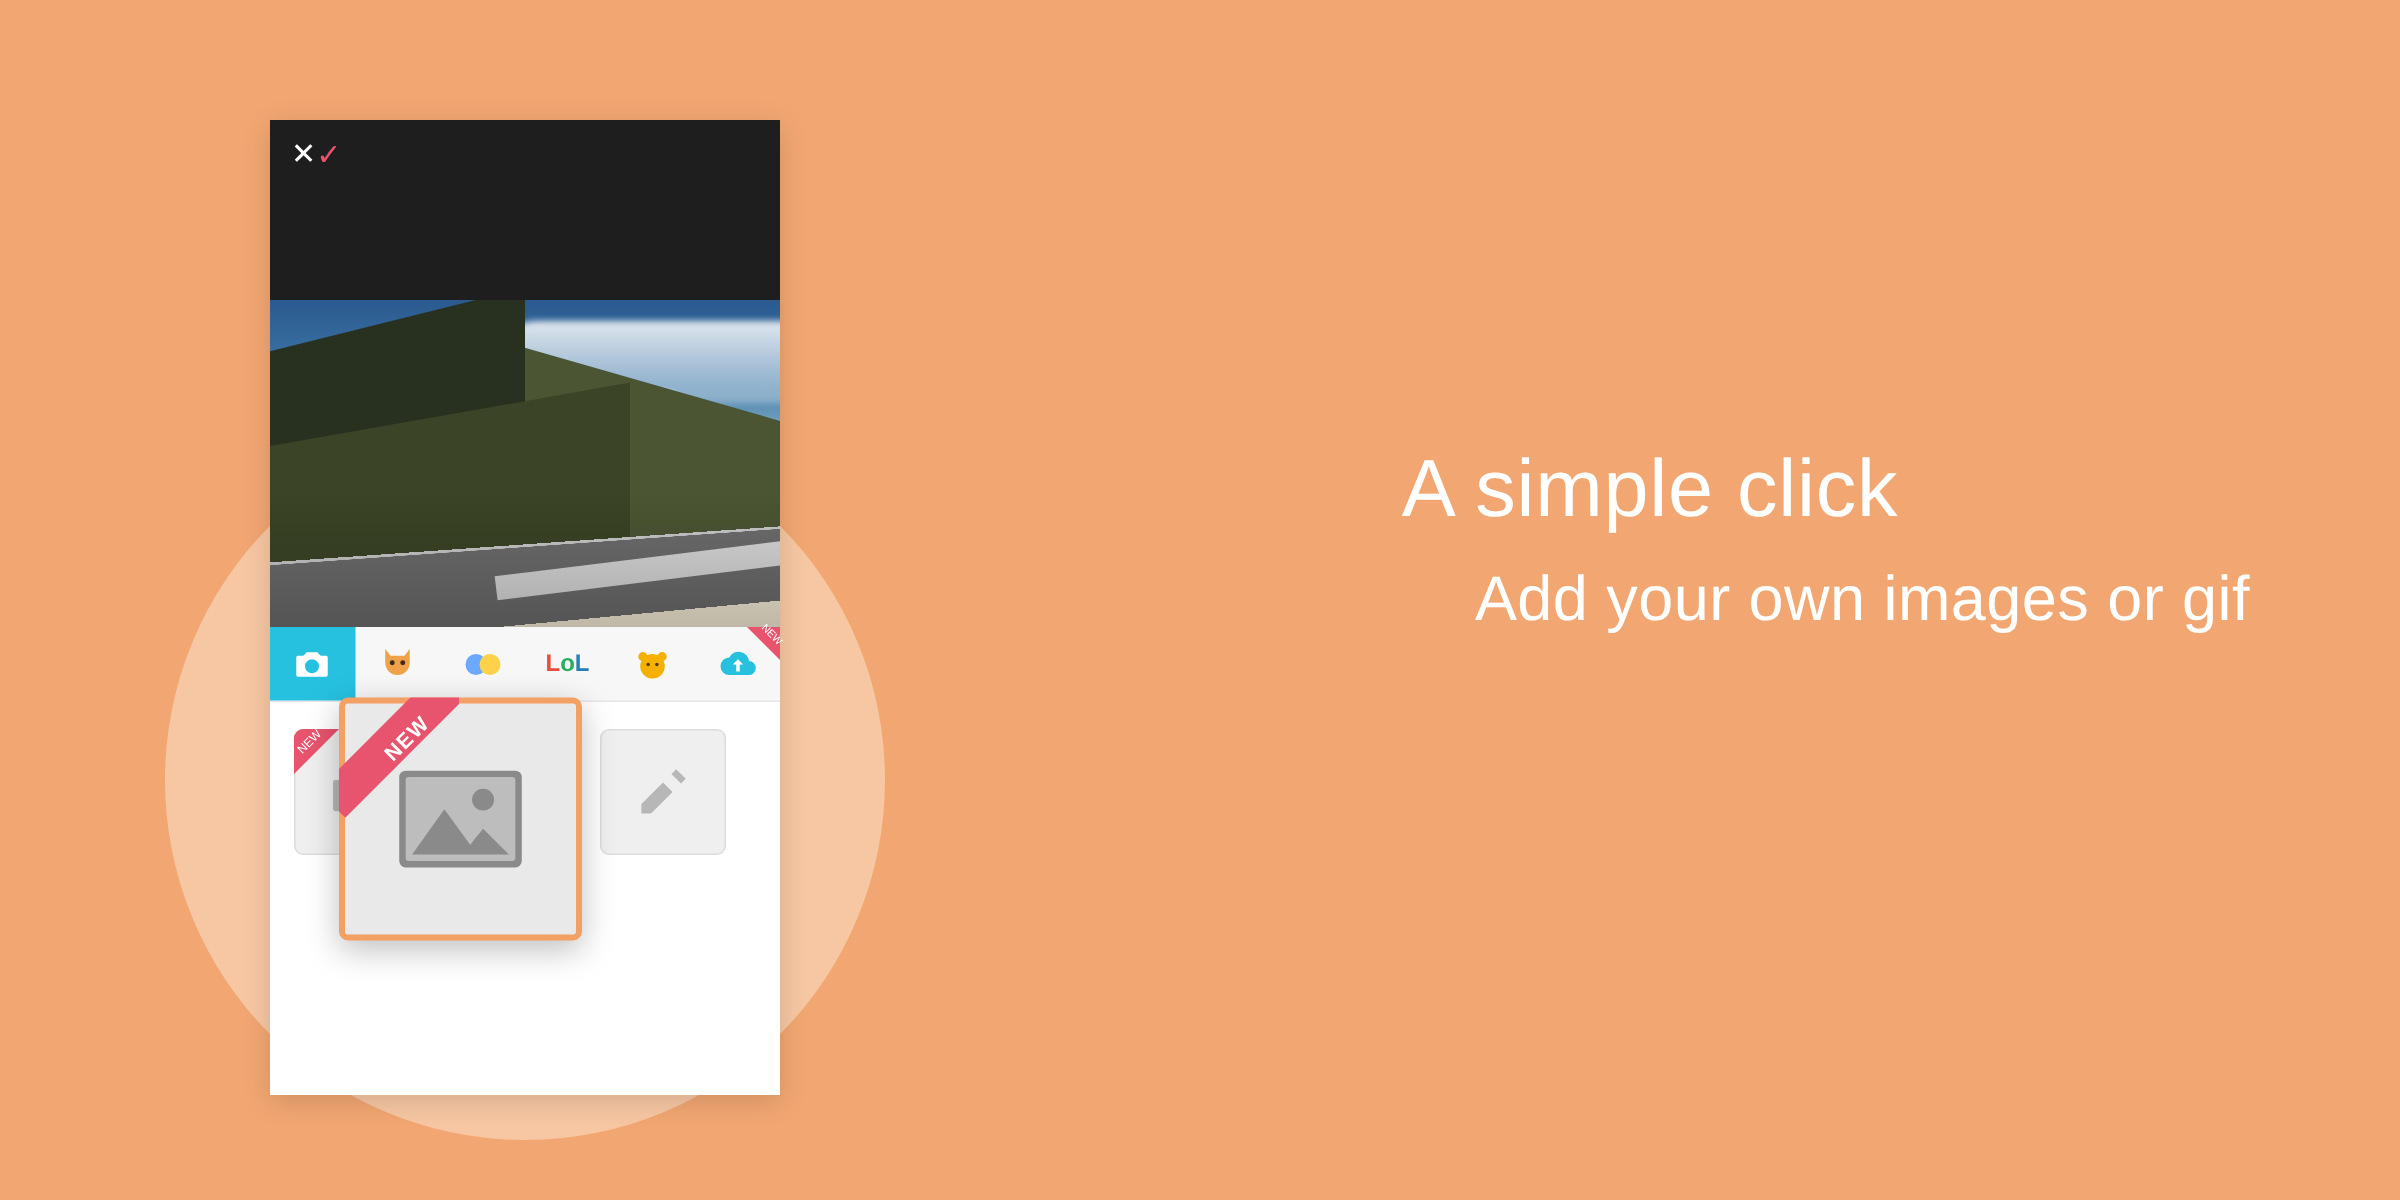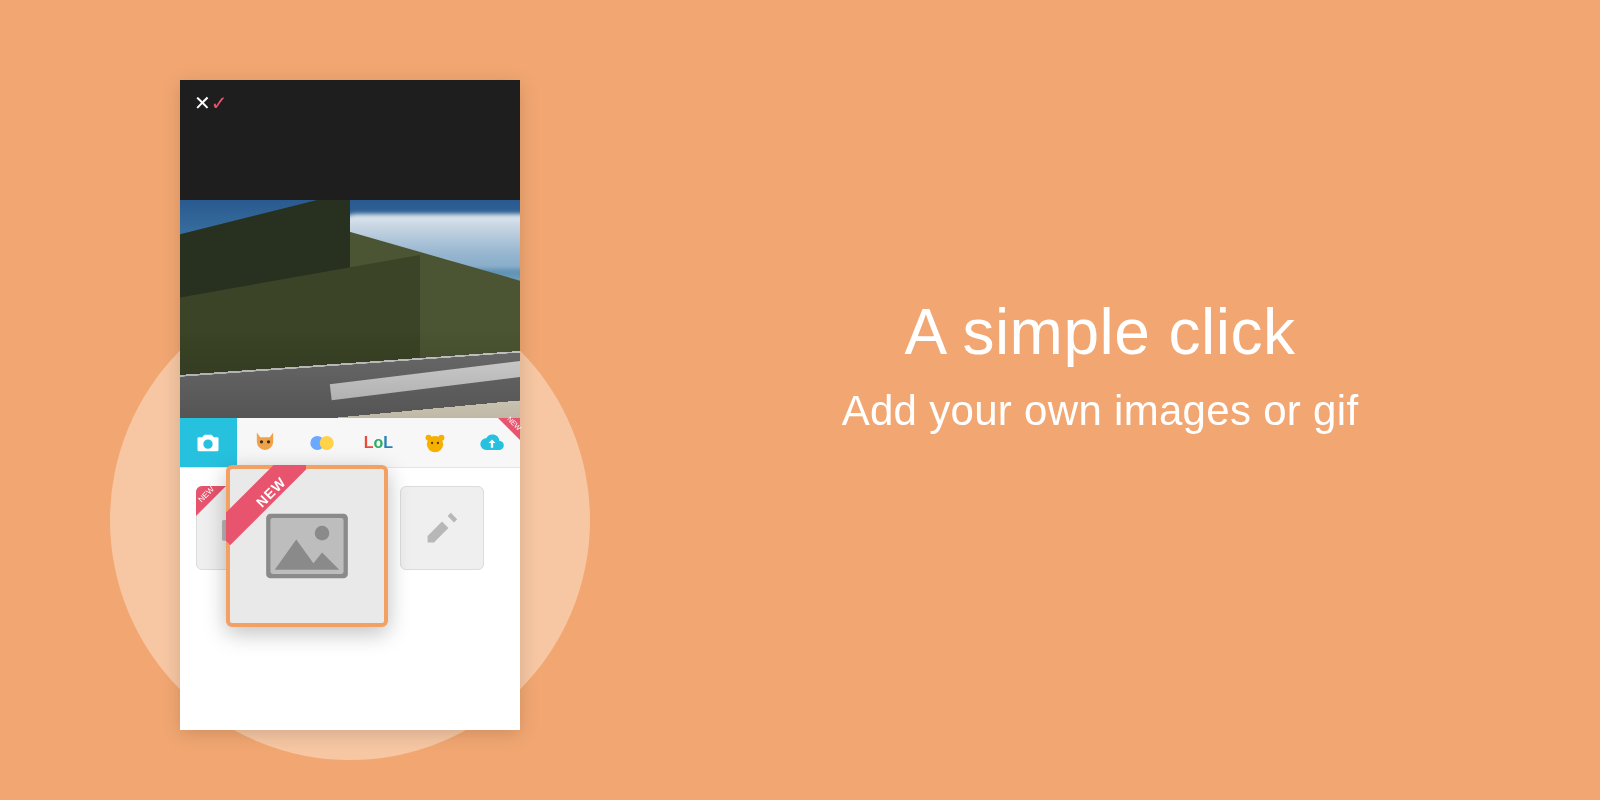--- a/index.html
+++ b/index.html
@@ -8,22 +8,22 @@
 
   
   .copy {
     position: absolute;
     left: 700px;
     top: 295px;
     width: 800px;
     text-align: center;
     color: #ffffff;
   }
-  .copy .headline { font-size: 64px; font-weight: 300; letter-spacing: 0.5px; }
-  .copy .subline  { font-size: 42px; font-weight: 300; margin-top: 18px; letter-spacing: 0.3px; }
+  .copy .headline { font-size: 54px; font-weight: 300; letter-spacing: 0.5px; }
+  .copy .subline  { font-size: 42px; font-weight: 300; margin-top: 18px; letter-spacing: 0.3px; text-align: right; }
 
   
   .spot {
     position: absolute;
     left: 110px; top: 280px;
     width: 480px; height: 480px;
     border-radius: 50%;
     background: #f7c7a3;
   }
 

